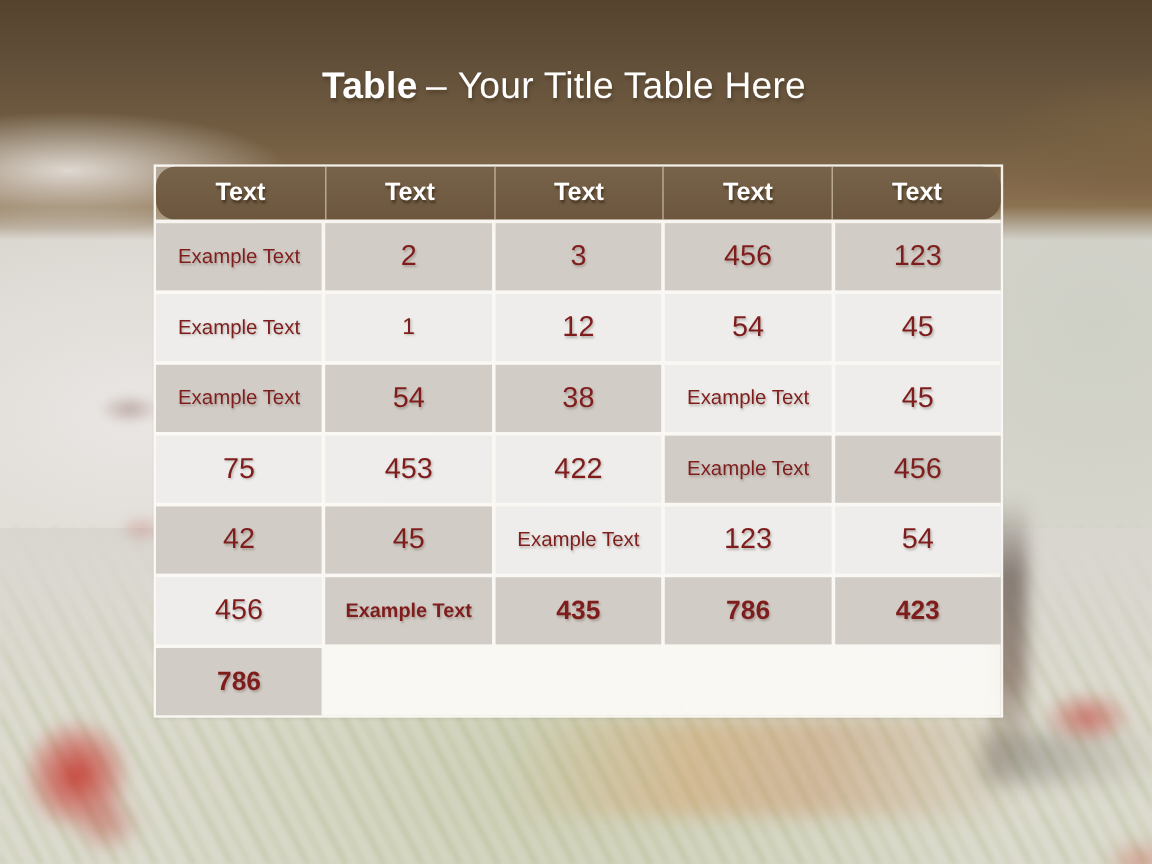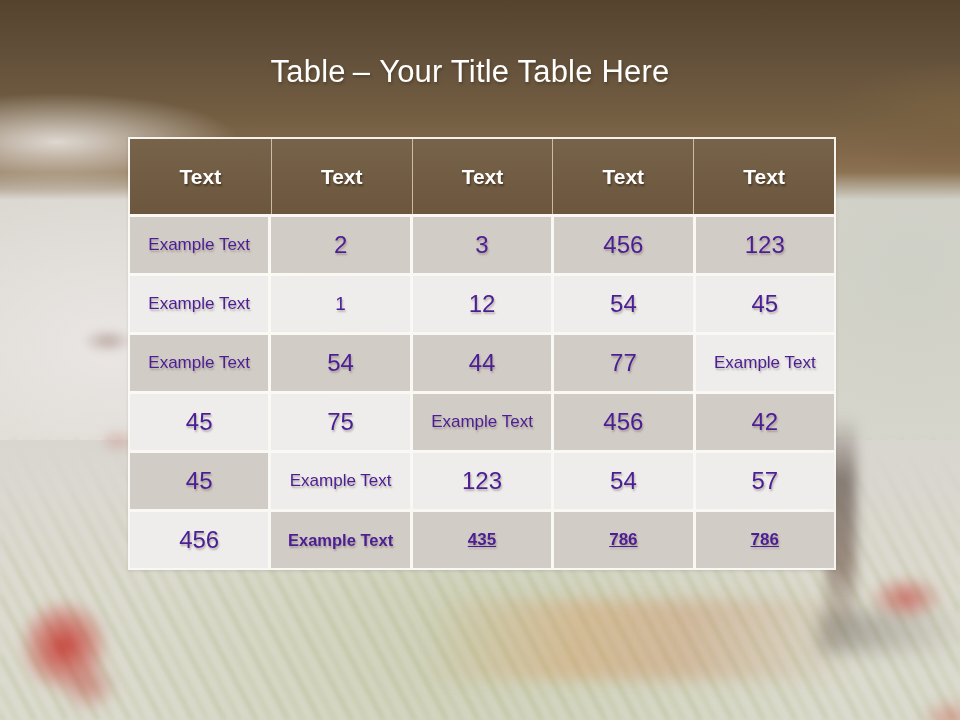--- a/index.html
+++ b/index.html
@@ -44,43 +44,43 @@
   
   .title-band{position:absolute;left:0;top:0;width:960px;height:200px;
     background:
       radial-gradient(180px 80px at 100% 118px, rgba(122,98,66,0.9), rgba(122,98,66,0) 72%),
       radial-gradient(260px 70px at 6% 142px, rgba(255,255,255,0.75), rgba(255,255,255,0) 70%),
       linear-gradient(180deg,#55432D 0%, #63503A 28%, #735E42 58%, #84694B 78%, #8B7251 86%, rgba(139,114,81,0) 100%);}
 
   .page-title{position:absolute;left:0;top:54px;width:940px;text-align:center;
     color:#FFFFFF;font-size:31px;letter-spacing:0.2px;
     text-shadow:1px 2px 3px rgba(40,25,10,0.35);}
-  .page-title .kw{font-weight:normal;}
+  .page-title .kw{font-weight:bold;}
   .page-title .dash{margin:0 9px 0 7px;}
 
   
   .slide-table{position:absolute;left:128px;top:137px;width:704px;
     border:2px solid rgba(252,250,246,0.95);box-shadow:0 1px 3px rgba(0,0,0,0.10);}
-  .t-header{display:grid;grid-template-columns:repeat(5,1fr);height:75px;
-    background:linear-gradient(180deg,#77624A 0%, #6C573E 100%);}
+  .t-header{display:grid;grid-template-columns:repeat(5,1fr);height:44px;
+    background:linear-gradient(180deg,#77624A 0%, #6C573E 100%);border-radius:16px;}
   .t-header .hcell{display:flex;align-items:center;justify-content:center;
     color:#fff;font-weight:bold;font-size:21px;
     text-shadow:1px 2px 2px rgba(40,25,10,0.55);}
   .t-header .hcell + .hcell{border-left:1px solid rgba(224,211,190,0.8);}
   .t-body{display:grid;grid-template-columns:repeat(5,1fr);grid-auto-rows:56px;
     gap:3px;padding-top:3px;background:rgba(252,250,246,0.95);}
-  .cell{display:flex;align-items:center;justify-content:center;color:#4c1d95;
+  .cell{display:flex;align-items:center;justify-content:center;color:#7f1d1d;
     text-shadow:1px 1.5px 2px rgba(115,105,95,0.45);}
   .row-dark{background:#D2CCC6;}
   .row-light{background:#EEEDEB;}
   .lbl{font-size:17px;}
   .num{font-size:24px;}
   .num-sm{font-size:19px;}
   .bold .lbl-text{font-weight:bold;font-size:16.5px;}
-  .bold-num{font-weight:bold;font-size:17px;text-decoration:underline;}
+  .bold-num{font-weight:bold;font-size:22px;}
 </style>
 </head>
 <body>
 
 <div class="slide">
 
   <div class="photo-base"></div>
   <div class="streaks"></div>
   <div class="streak-fade"></div>
   <div class="blob blob-red-left-small"></div>
@@ -116,40 +116,41 @@
       <div class="cell num row-dark">123</div>
 
       <div class="cell lbl row-light">Example Text</div>
       <div class="cell num-sm row-light">1</div>
       <div class="cell num row-light">12</div>
       <div class="cell num row-light">54</div>
       <div class="cell num row-light">45</div>
 
       <div class="cell lbl row-dark">Example Text</div>
       <div class="cell num row-dark">54</div>
-      <div class="cell num row-dark">44</div>
-      <div class="cell num row-dark">77</div>
+      <div class="cell num row-dark">38</div>
 
       <div class="cell lbl row-light">Example Text</div>
       <div class="cell num row-light">45</div>
       <div class="cell num row-light">75</div>
+      <div class="cell num row-light">453</div>
+      <div class="cell num row-light">422</div>
 
       <div class="cell lbl row-dark">Example Text</div>
       <div class="cell num row-dark">456</div>
       <div class="cell num row-dark">42</div>
       <div class="cell num row-dark">45</div>
 
       <div class="cell lbl row-light">Example Text</div>
       <div class="cell num row-light">123</div>
       <div class="cell num row-light">54</div>
-      <div class="cell num row-light">57</div>
       <div class="cell num row-light">456</div>
 
       <div class="cell lbl row-dark bold">
           <span class="lbl-text">Example Text</span>
         </div>
       <div class="cell bold-num row-dark">435</div>
       <div class="cell bold-num row-dark">786</div>
+      <div class="cell bold-num row-dark">423</div>
       <div class="cell bold-num row-dark">786</div>
     </div>
   </div>
 
 </div>
 
 </body></html>

